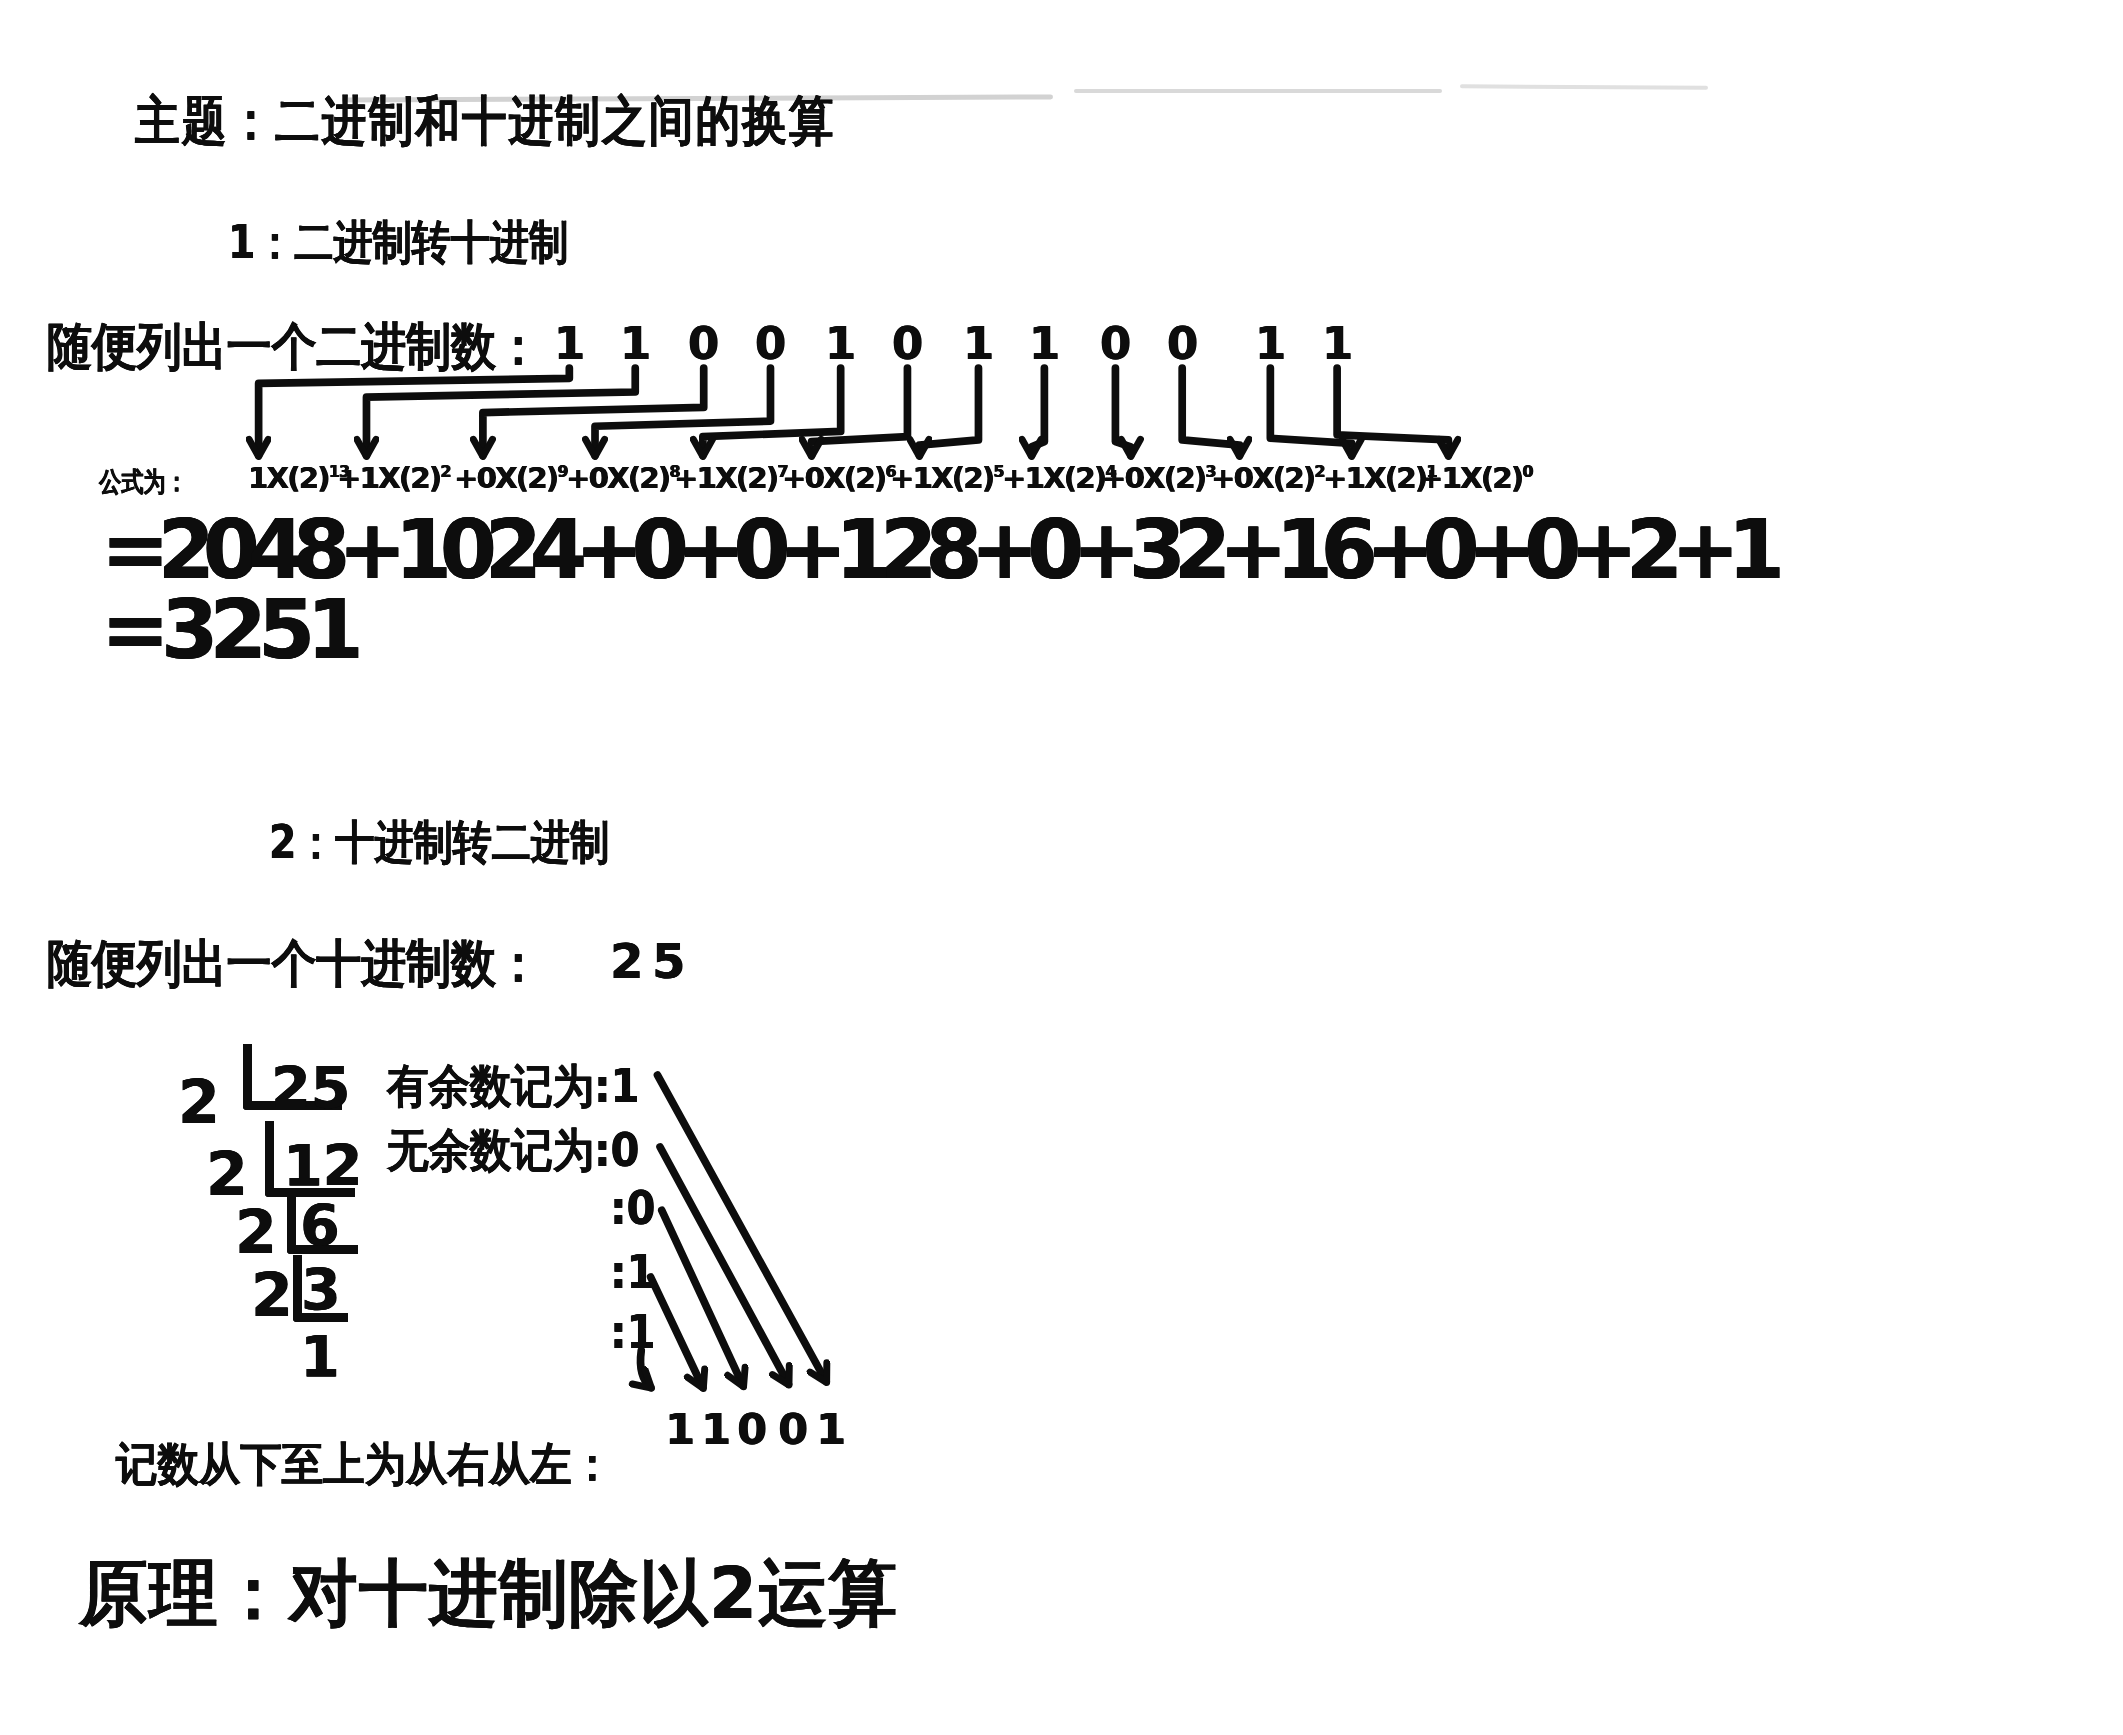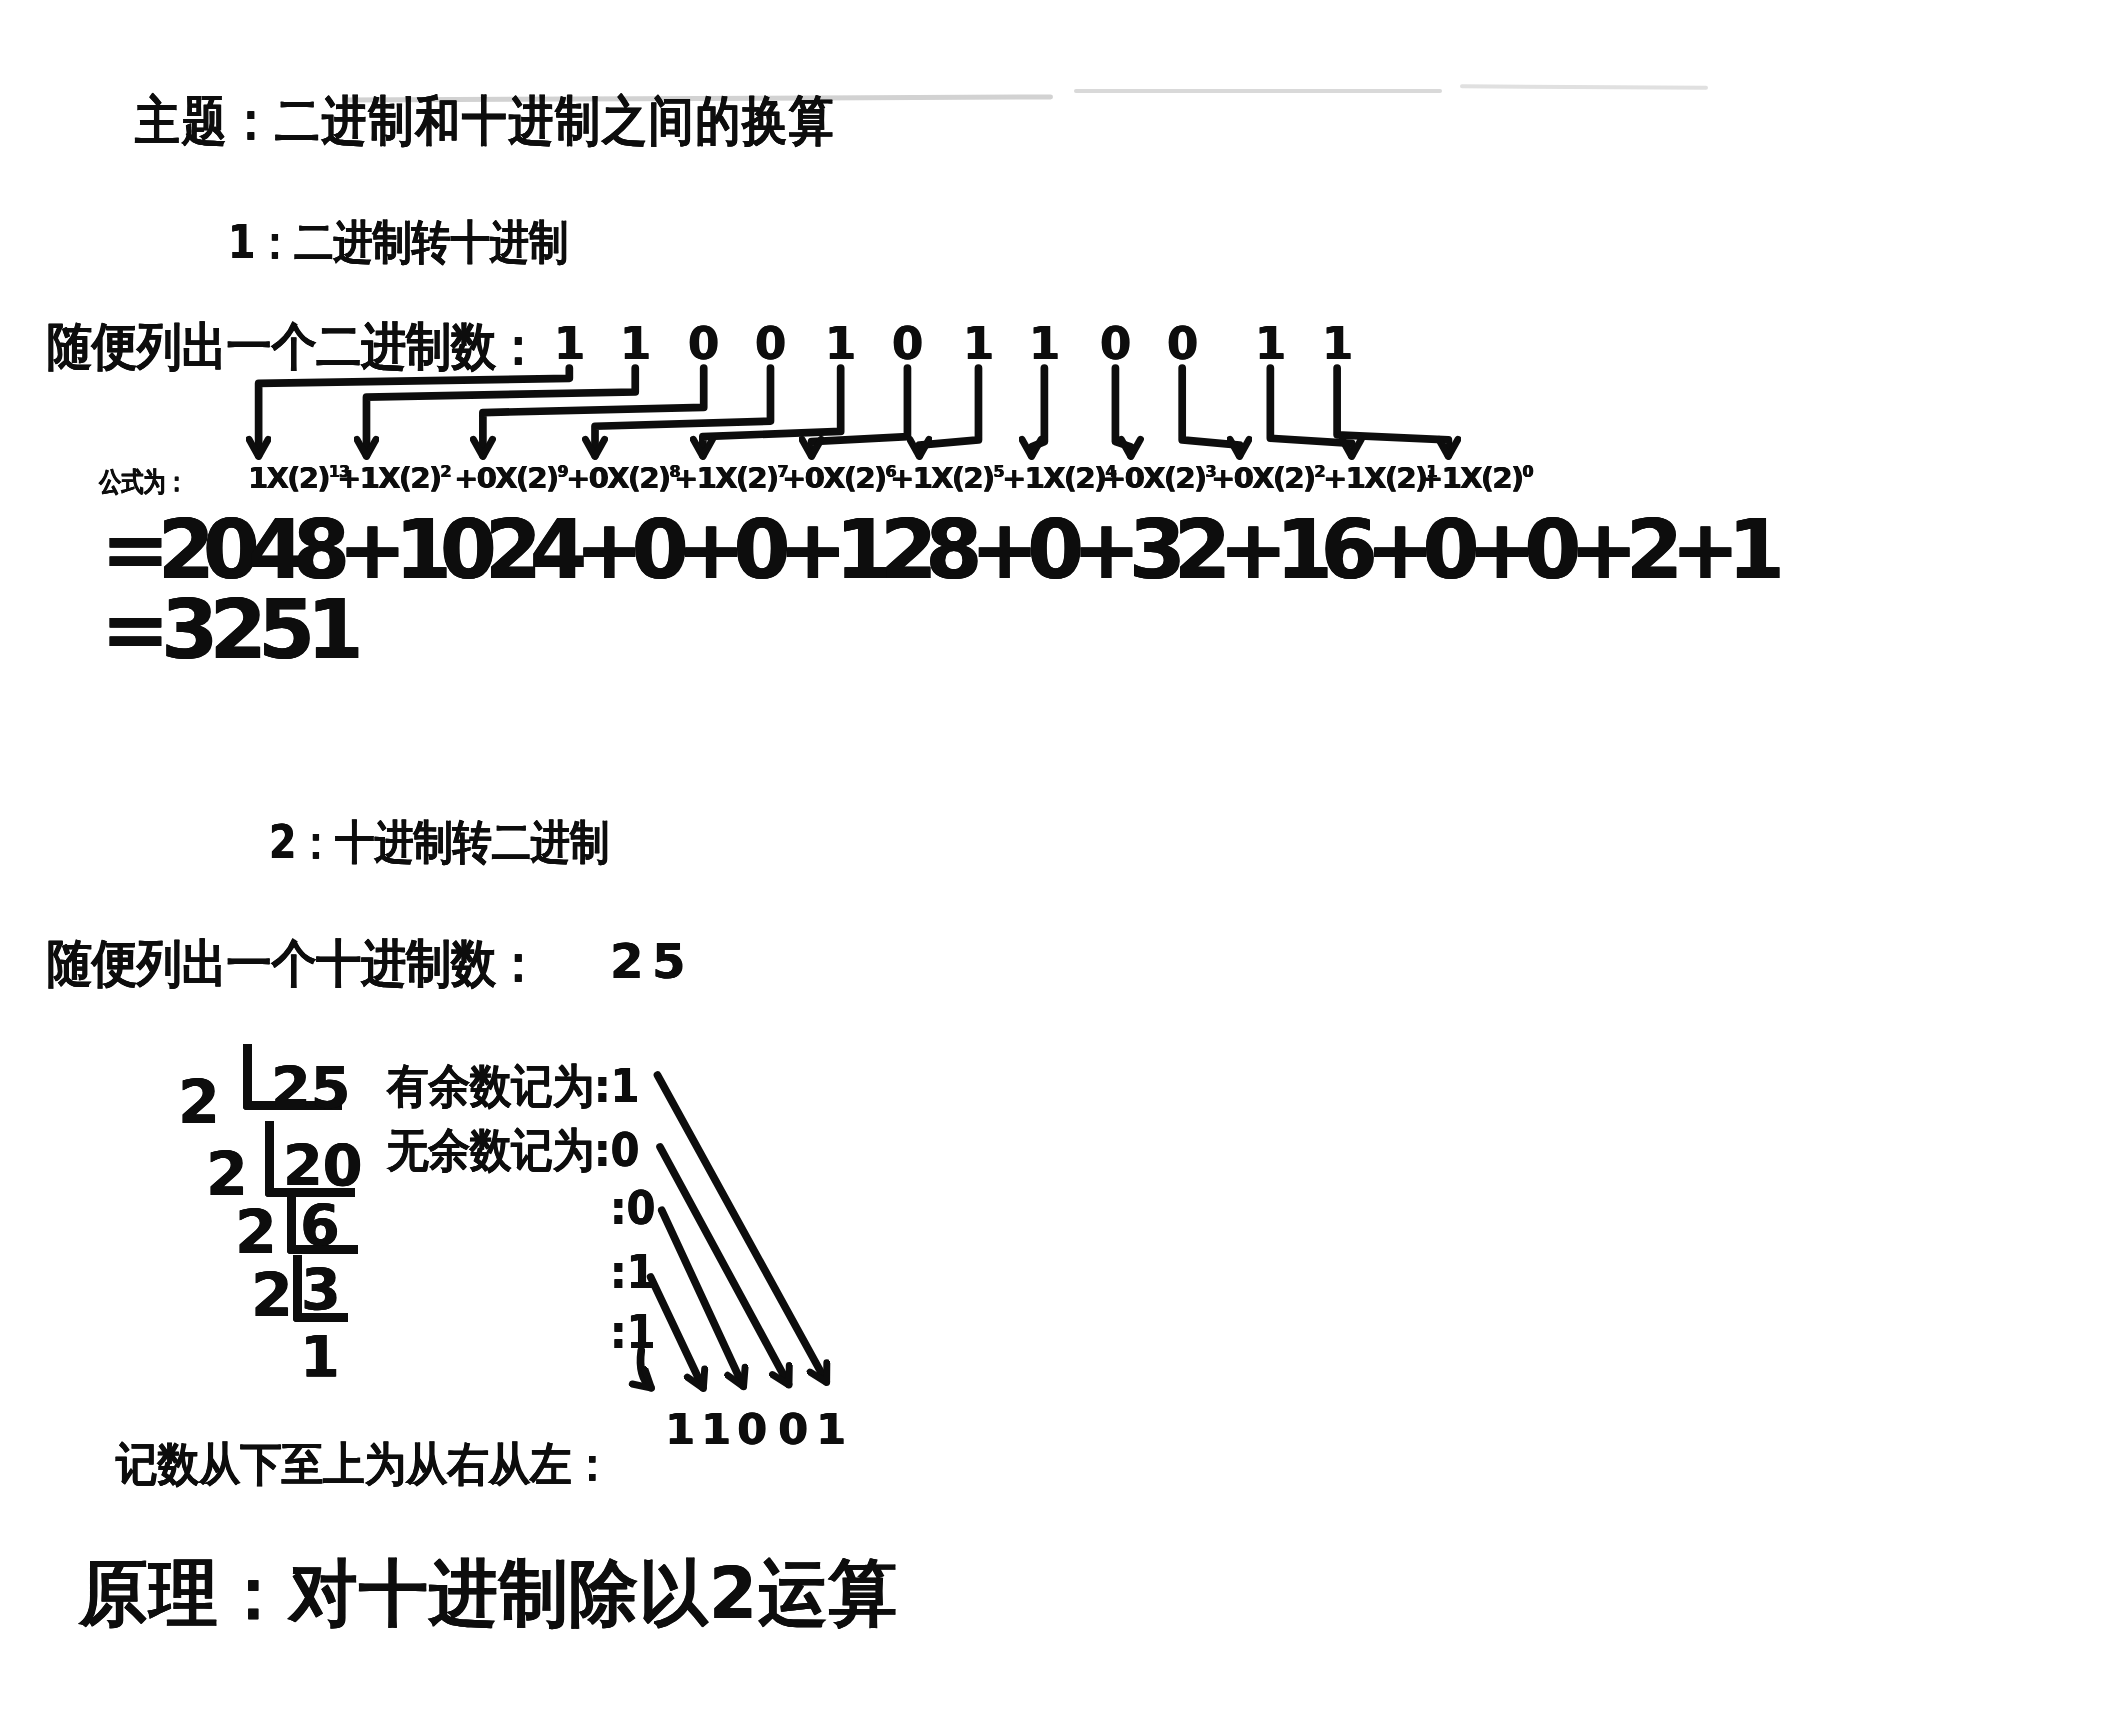--- a/index.html
+++ b/index.html
@@ -105,21 +105,21 @@
   <div class="abs ink" id="decimal-label"><span class="cn">随便列出一个十进制数：</span></div>
   <div class="abs ink" id="decimal-value">25</div>
 
   <div id="division-diagram">
       <div class="abs ink divnum divisor" style="left: 178px; top: 1067px;">2</div>
       <div class="bracket" style="left: 243px; top: 1044px; width: 90px; height: 57px;"></div>
       <div class="abs ink divnum" style="left: 271px; top: 1055px;">25</div>
       <div class="abs ink remlab" style="left: 387px; top: 1056px;"><span class="cn">有余数记为:1</span></div>
       <div class="abs ink divnum divisor" style="left: 206px; top: 1139px;">2</div>
       <div class="bracket" style="left: 265px; top: 1121px; width: 81px; height: 67px;"></div>
-      <div class="abs ink divnum" style="left: 283px; top: 1133px;">20</div>
+      <div class="abs ink divnum" style="left: 283px; top: 1133px;">12</div>
       <div class="abs ink remlab" style="left: 387px; top: 1120px;"><span class="cn">无余数记为:0</span></div>
       <div class="abs ink divnum divisor" style="left: 235px; top: 1197px;">2</div>
       <div class="bracket" style="left: 287px; top: 1195px; width: 62px; height: 50px;"></div>
       <div class="abs ink divnum" style="left: 300px; top: 1193px;">6</div>
       <div class="abs ink remlab" style="left: 610px; top: 1181px;"><span class="cn">:0</span></div>
       <div class="abs ink divnum divisor" style="left: 251px; top: 1260px;">2</div>
       <div class="bracket" style="left: 293px; top: 1255px; width: 46px; height: 58px;"></div>
       <div class="abs ink divnum" style="left: 301px; top: 1257px;">3</div>
       <div class="abs ink remlab" style="left: 610px; top: 1245px;"><span class="cn">:1</span></div>
       <div class="abs ink divnum" style="left: 300px; top: 1324px;">1</div>

